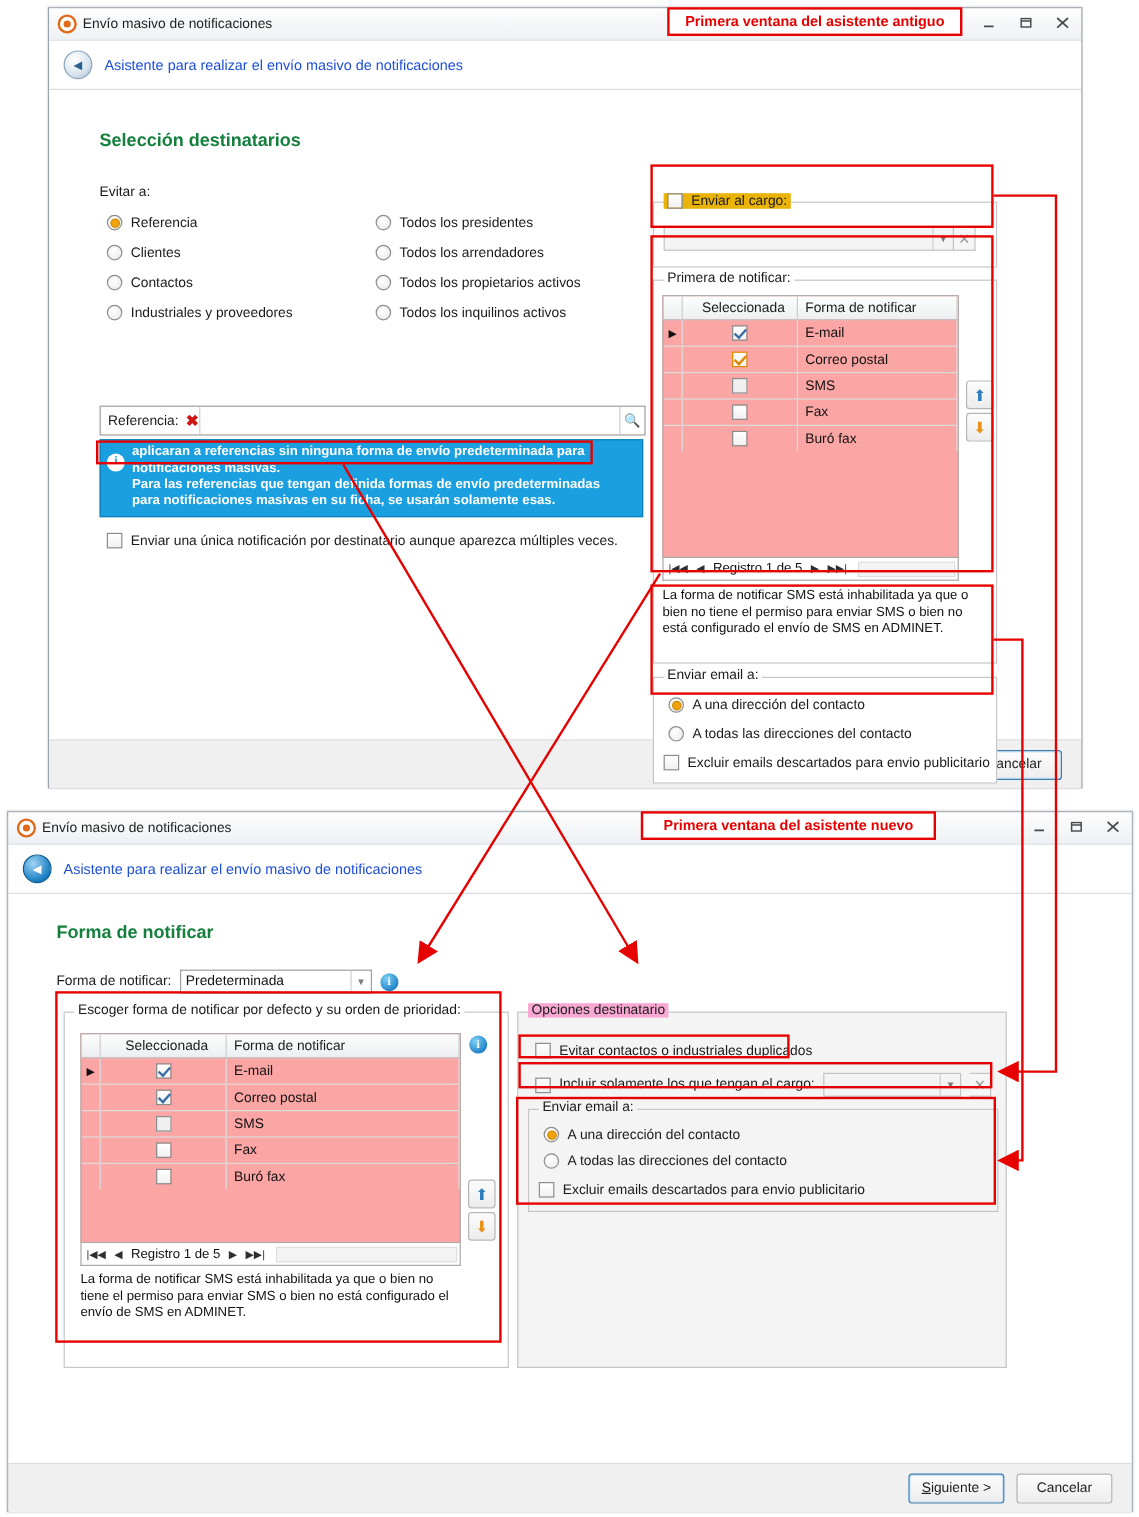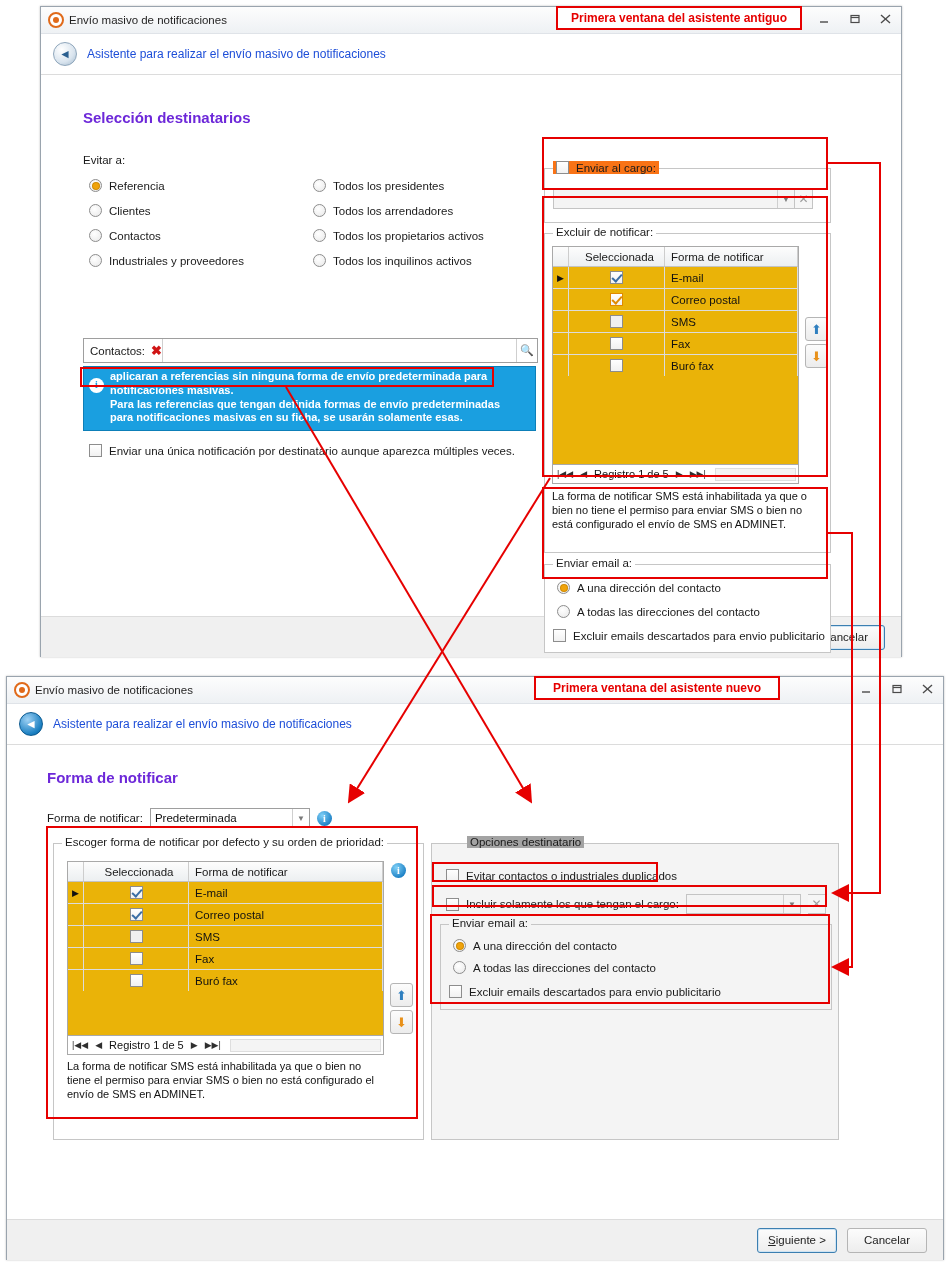--- a/index.html
+++ b/index.html
@@ -95,21 +95,21 @@
   }
   .wizard-header-text {
     font-size: 12px;
     color: #1d4ed8;
   }
   .wizard-body {
     background: #fff;
     position: relative;
   }
   .wizard-title {
-    color: #6d28d9;
+    color: #15803d;
     font-size: 15px;
     font-weight: bold;
   }
   .footer {
     border-top: 1px solid #dcdcdc;
     background: #f0f0f0;
     display: flex;
     justify-content: flex-end;
     align-items: center;
     gap: 10px;
@@ -218,21 +218,21 @@
     font-size: 12px;
     border: 1px solid #c4c4c4;
     border-left: none;
     background: #f6f6f6;
     box-sizing: border-box;
   }
 
   
   .grid {
     border: 1px solid #a9a9a9;
-    background: #eab308;
+    background: #fca5a5;
     box-sizing: border-box;
   }
   .grid-header {
     display: flex;
     background: linear-gradient(to bottom, #fdfdfd, #eceff1);
     border-bottom: 1px solid #c3c3c3;
     height: 19px;
     font-size: 11.5px;
   }
   .grid-header div {
@@ -439,21 +439,21 @@
           <span class="radio"></span>
           <span class="lbl">Todos los propietarios activos</span>
         </div>
         <div class="radio-row">
           <span class="radio"></span>
           <span class="lbl">Todos los inquilinos activos</span>
         </div>
       </div>
 
       <div style="position:absolute; left:42px; top:263px; width:453px; height:23px; border:1px solid #9e9e9e; background:#fff; display:flex; align-items:center;">
-        <span class="lbl" style="padding-left:6px;">Contactos:</span>
+        <span class="lbl" style="padding-left:6px;">Referencia:</span>
         <span class="red-x" style="margin-left:6px;">✖</span>
         <div style="flex:1; border-left:1px solid #cfcfcf; height:100%; display:flex; align-items:center; padding-left:4px;">
           <span class="lbl"></span>
         </div>
         <span class="search-btn" style="height:100%;">🔍</span>
       </div>
 
       <div class="info-banner" style="position:absolute; left:42px; top:291px; width:453px; height:65px;">
         <span class="info-circle">i</span>
         <div>
@@ -463,35 +463,35 @@
           <div>para notificaciones masivas en su ficha, se usarán solamente esas.</div>
         </div>
       </div>
 
       <div class="check-row" style="position:absolute; left:48px; top:369px;">
         <span class="checkbox"></span>
         <span class="lbl">Enviar una única notificación por destinatario aunque aparezca múltiples veces.</span>
       </div>
 
       <div class="groupbox" style="left:503px; top:93px; width:285px; height:53px;">
-        <div class="check-row" style="position:absolute; left:8px; top:-8px; background:#f97316; padding:0 3px;">
+        <div class="check-row" style="position:absolute; left:8px; top:-8px; background:#eab308; padding:0 3px;">
           <span class="checkbox"></span>
           <span class="lbl">Enviar al cargo:</span>
         </div>
         <div style="position:absolute; left:8px; top:20px; display:flex; width:260px;">
           <div class="input disabled" style="flex:1; display:flex; justify-content:space-between;">
             <span></span>
             <span class="combo-arrow">▼</span>
           </div>
           <div class="clear-x" style="height:20px;">✕</div>
         </div>
       </div>
 
       <div class="groupbox" style="left:503px; top:158px; width:285px; height:318px;">
-        <div class="group-title">Excluir de notificar:</div>
+        <div class="group-title">Primera de notificar:</div>
 
         <div class="grid" style="position:absolute; left:7px; top:12px; width:247px; height:219px;">
           <div class="grid-header">
             <div class="col-ind"></div>
             <div class="col-sel">Seleccionada</div>
             <div class="col-name">Forma de notificar</div>
           </div>
           <div class="grid-row">
             <div class="col-ind">▶</div>
             <div class="col-sel">
@@ -680,21 +680,21 @@
           <span>Registro 1 de 5</span>
           <span class="nav-ic">▶</span>
           <span class="nav-ic">▶▶|</span>
           <span class="scroll-track"></span>
         </div>
 
         <div class="helptext" style="position:absolute; left:13px; top:216px; width:320px;">La forma de notificar SMS está inhabilitada ya que o bien no tiene el permiso para enviar SMS o bien no está configurado el envío de SMS en ADMINET.</div>
       </div>
 
       <div class="groupbox" style="left:424px; top:98px; width:406px; height:295px; background:#f4f4f4;">
-        <div class="group-title" style="background:#a3a3a3;margin-left:27px;">Opciones destinatario</div>
+        <div class="group-title" style="background:#f9a8d4;">Opciones destinatario</div>
 
         <div class="check-row" style="position:absolute; left:14px; top:25px;">
           <span class="checkbox"></span>
           <span class="lbl">Evitar contactos o industriales duplicados</span>
         </div>
 
         <div style="position:absolute; left:14px; top:50px; display:flex; align-items:center; gap:7px; width:380px;">
           <span class="checkbox"></span>
           <span class="lbl">Incluir solamente los que tengan el cargo:</span>
           <div class="input disabled" style="flex:1; justify-content:space-between; max-width:168px;">

